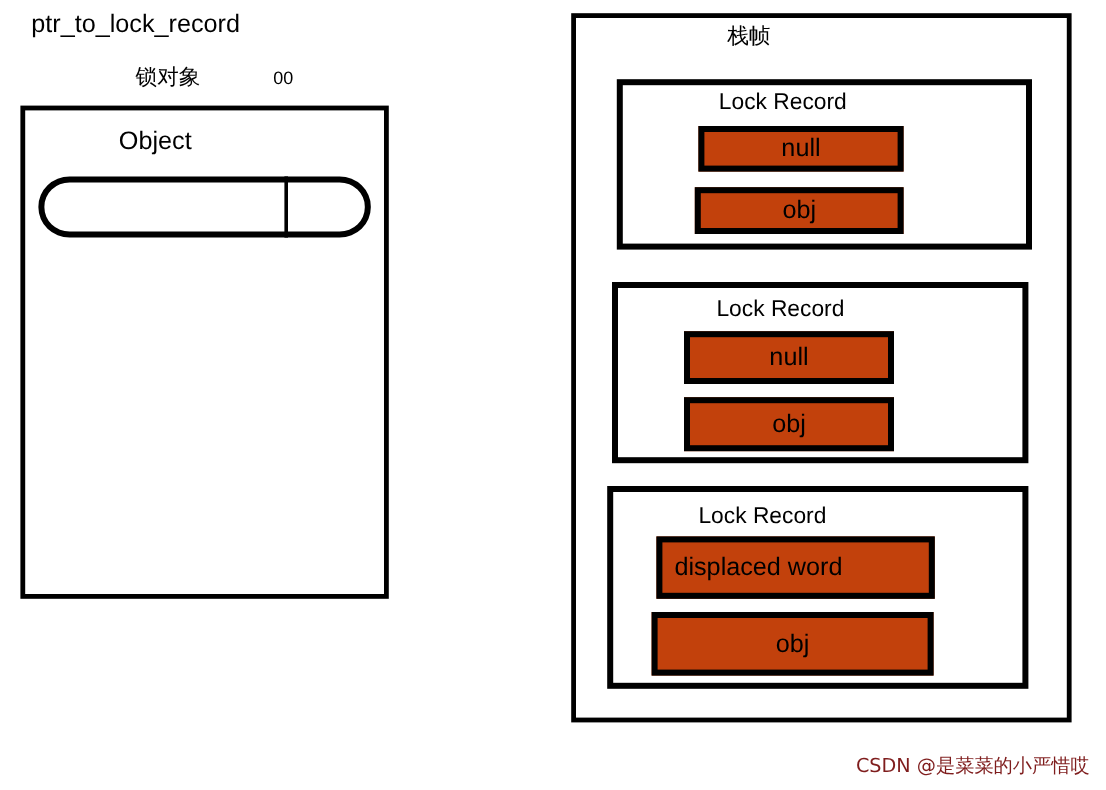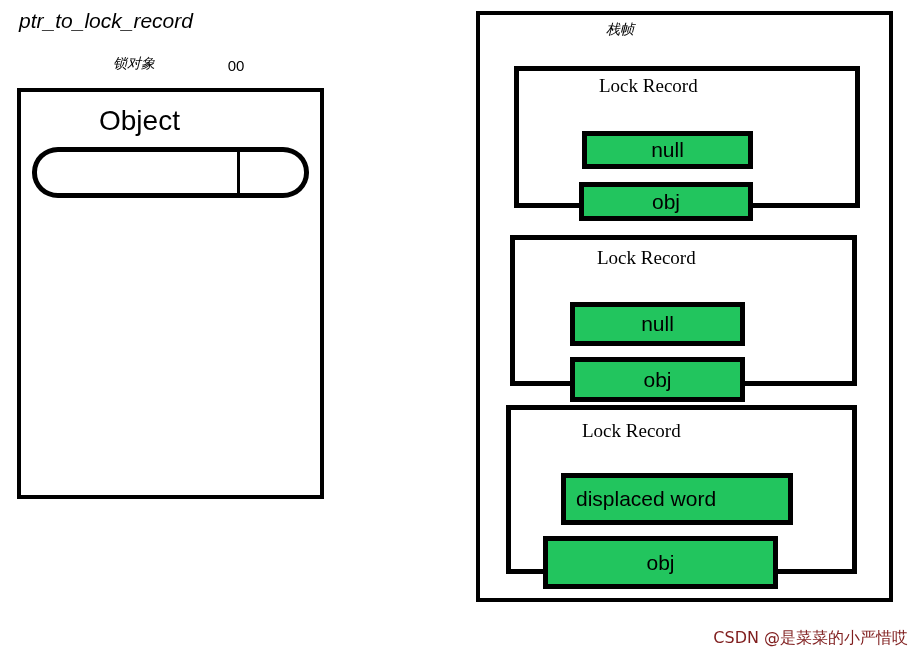--- a/index.html
+++ b/index.html
@@ -28,36 +28,35 @@
 
   .label {
     position: absolute;
     white-space: nowrap;
     color: #000;
     line-height: 1;
   }
 
   
   .title-cn {
-    font-size: 14px;
+    font-size: 18px;
     font-family: "DejaVu Sans", "Liberation Sans", sans-serif;
-    font-style: italic;
   }
 
   .obj-box {
     left: 17px;
     top: 88px;
     width: 307px;
     height: 411px;
     border: 4px solid #000;
     background: #fff;
   }
 
   .obj-title {
-    font-size: 28px;
+    font-size: 21px;
   }
 
   .markword {
     position: absolute;
     left: 32px;
     top: 147px;
     width: 277px;
     height: 51px;
     box-sizing: border-box;
     border: 5px solid #000;
@@ -70,25 +69,24 @@
     top: -5px;
     width: 3px;
     height: 51px;
     background: #000;
   }
   .mw-ptr {
     position: absolute;
     left: 12px;
     top: 9px;
     width: 188px;
-    text-align: center;
+    text-align: right;
     font-size: 21px;
     line-height: 24px;
     white-space: nowrap;
-    font-style: italic;
   }
   .mw-flags {
     position: absolute;
     left: 205px;
     top: 13px;
     width: 62px;
     text-align: center;
     font-size: 15px;
     line-height: 17px;
     margin-top: 44px;
@@ -106,30 +104,28 @@
 
   .lr-box {
     border: 5px solid #000;
     background: #fff;
   }
   .lr-title {
     position: absolute;
     font-size: 19px;
     white-space: nowrap;
     line-height: 1;
-    font-family: Liberation Serif, serif;
   }
   .slot {
     position: absolute;
     box-sizing: border-box;
     border: 5px solid #000;
-    background: #22c55e;
+    background: #c2410c;
     display: flex;
     align-items: center;
-    margin-top: 26px;
   }
   .slot-text {
     width: 100%;
     font-size: 21px;
     line-height: 24px;
     white-space: nowrap;
   }
   .slot-text.center { text-align: center; }
   .slot-text.left { text-align: left; padding-left: 10px; }
 
@@ -141,21 +137,21 @@
 
   
   .lr2 { left: 510px; top: 235px; width: 347px; height: 151px; }
   .lr2-title { left: 597px; top: 248px; }
   .lr2-null { left: 570px; top: 276px; width: 175px; height: 44px; }
   .lr2-obj  { left: 570px; top: 331px; width: 175px; height: 45px; }
 
   
   .lr3 { left: 506px; top: 405px; width: 351px; height: 169px; }
   .lr3-title { left: 582px; top: 421px; }
-  .lr3-disp { left: 561px; top: 447px; width: 232px; height: 52px; }
+  .lr3-disp { left: 547px; top: 447px; width: 232px; height: 52px; }
   .lr3-obj  { left: 543px; top: 510px; width: 235px; height: 53px; }
 
   
   .watermark {
     position: absolute;
     right: 14px;
     bottom: 9px;
     font-size: 16px;
     color: #7f1d1d;
     white-space: nowrap;

